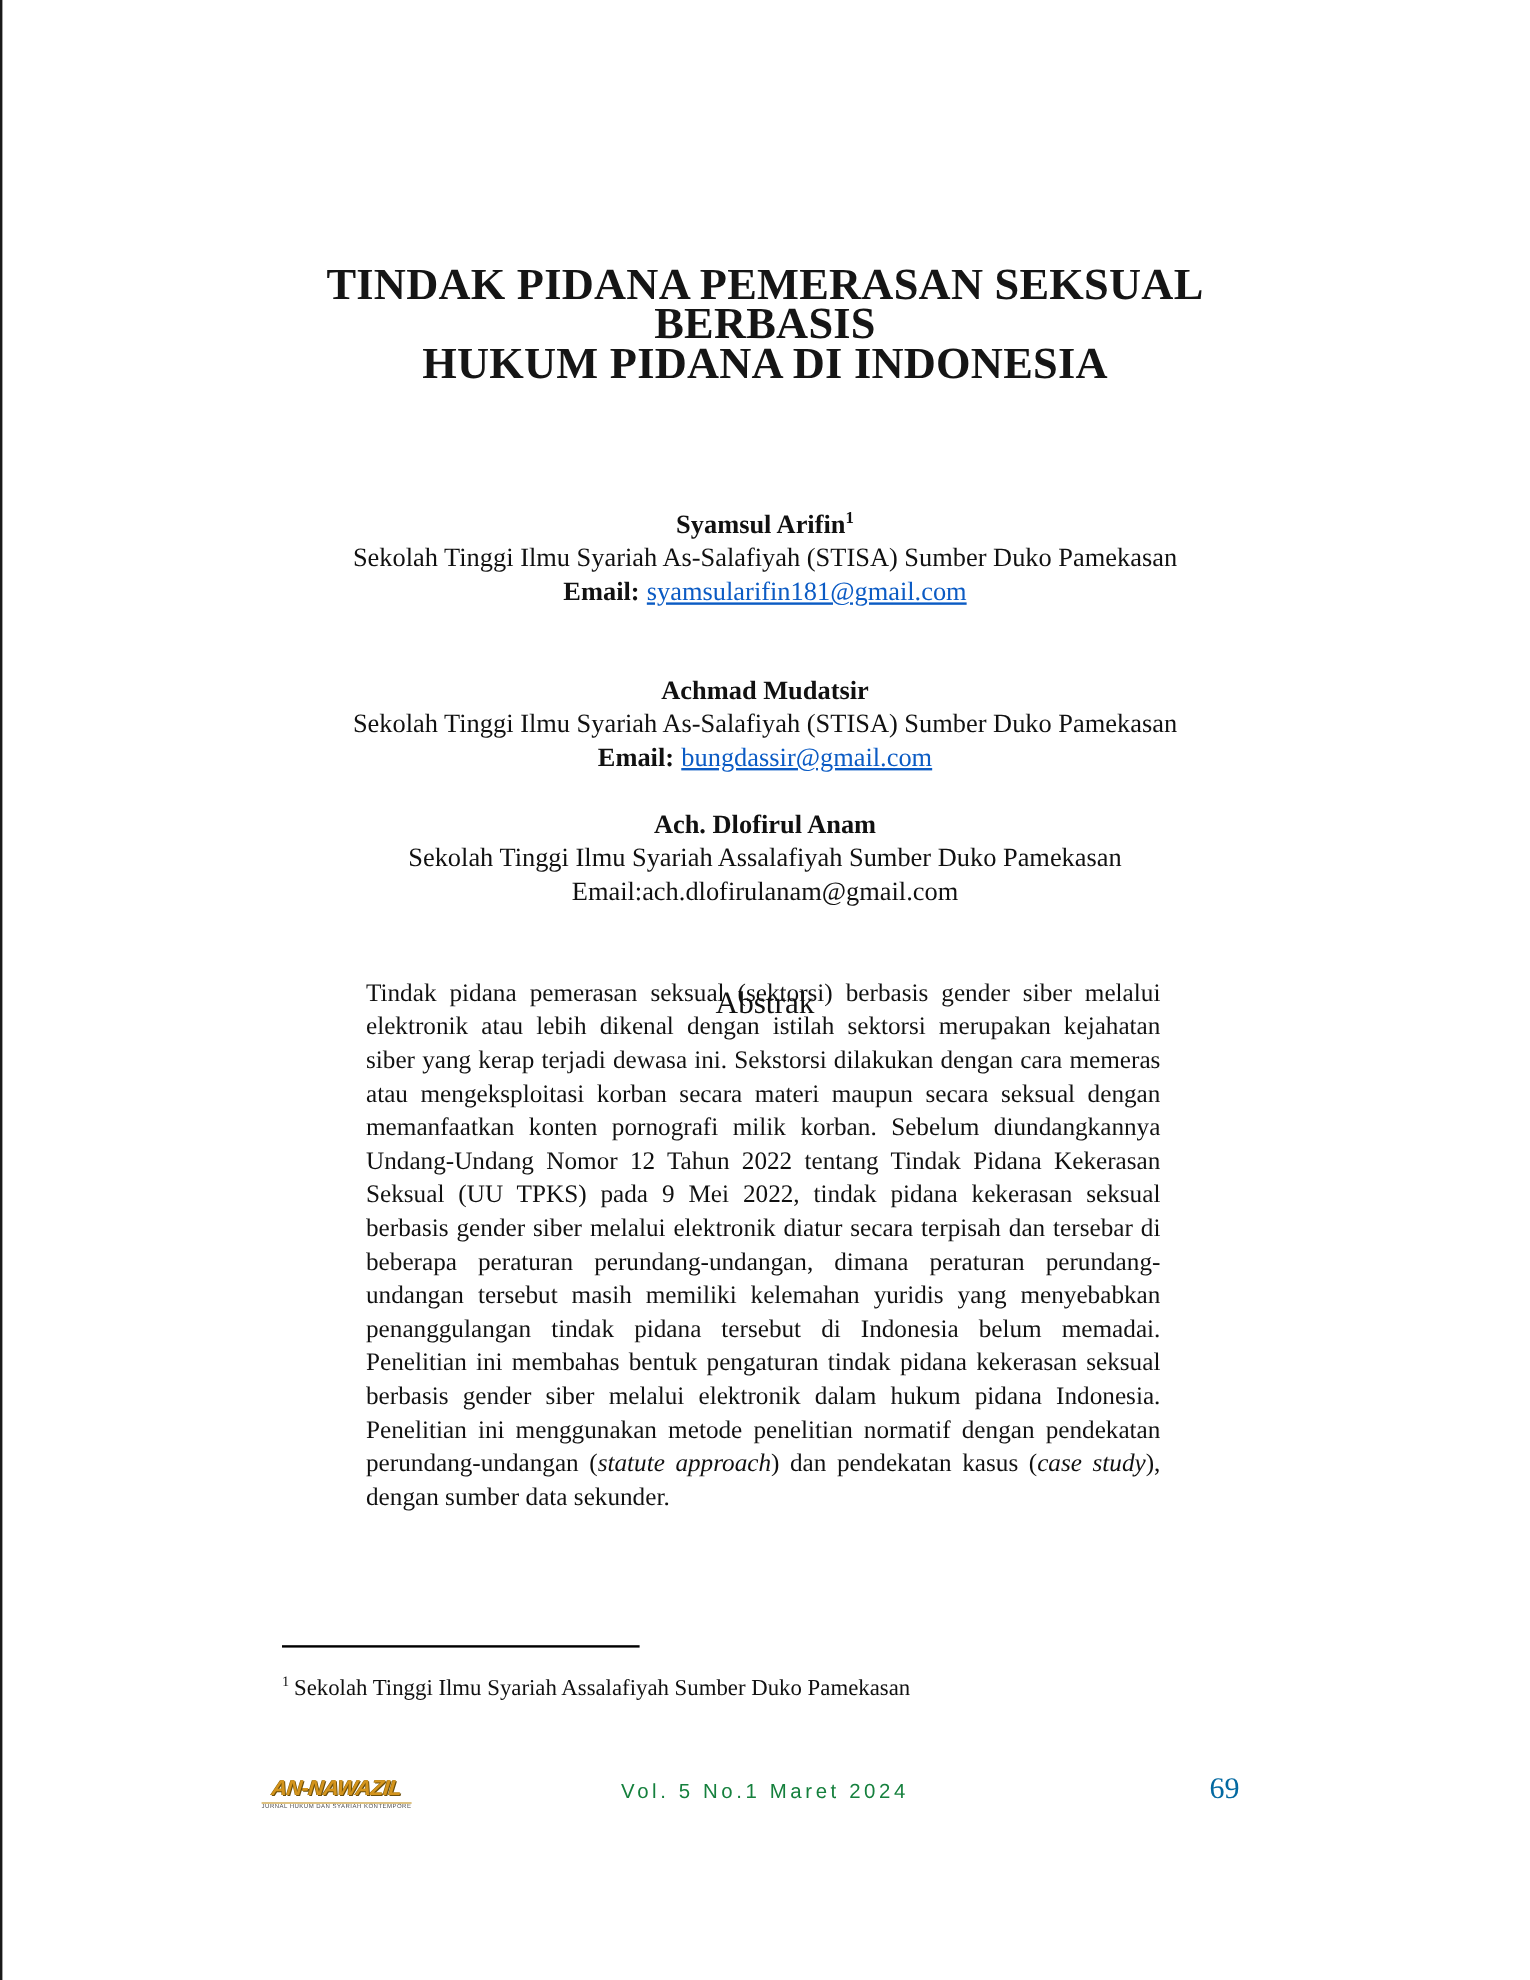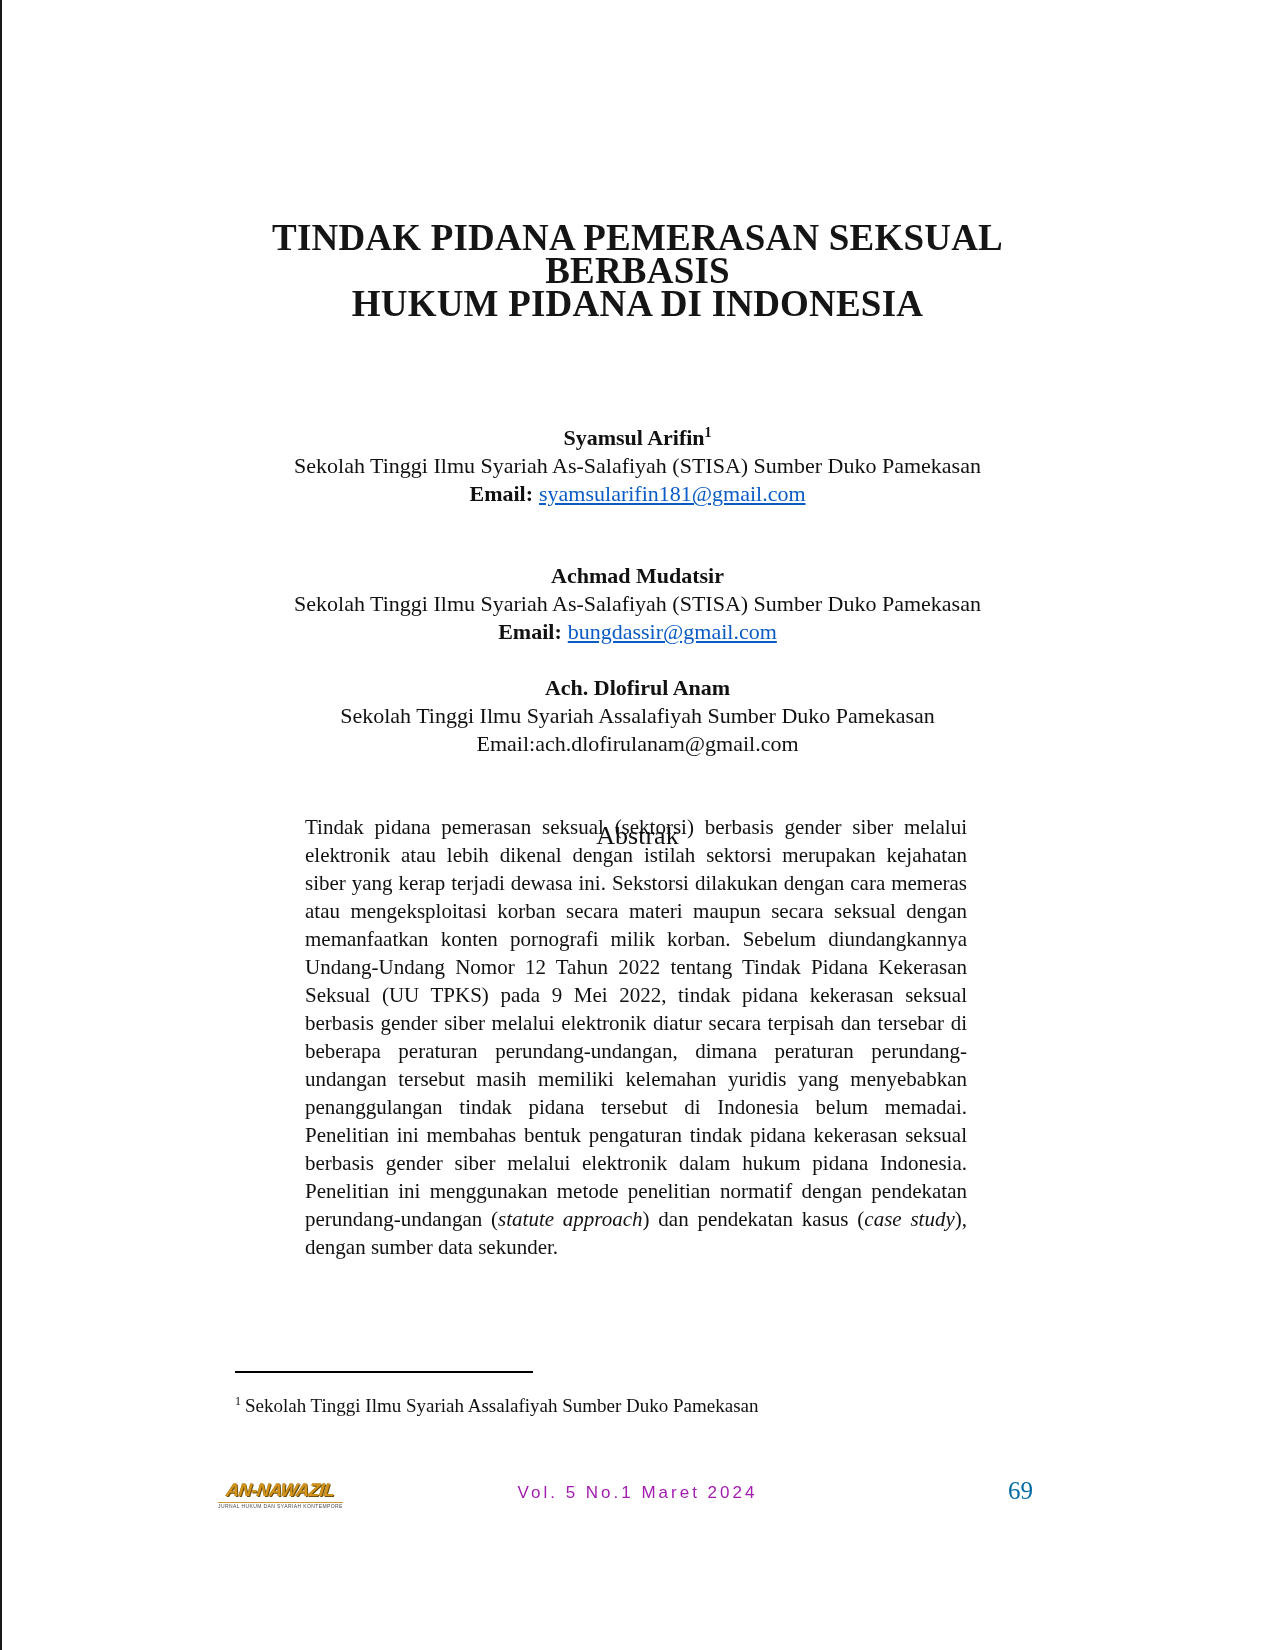--- a/index.html
+++ b/index.html
@@ -93,21 +93,21 @@
     white-space: nowrap;
     overflow: hidden;
   }
   .footer-center {
     position: absolute;
     left: 235px; width: 805px; top: 1483px;
     text-align: center;
     font-family: "Liberation Sans", sans-serif;
     font-size: 17px;
     letter-spacing: 3px;
-    color: #a21caf;
+    color: #15803d;
   }
   .page-number {
     position: absolute;
     right: 242px; top: 1477px;
     font-size: 25px;
     color: #0369a1;
   }
 </style>
 </head>
 <body>

